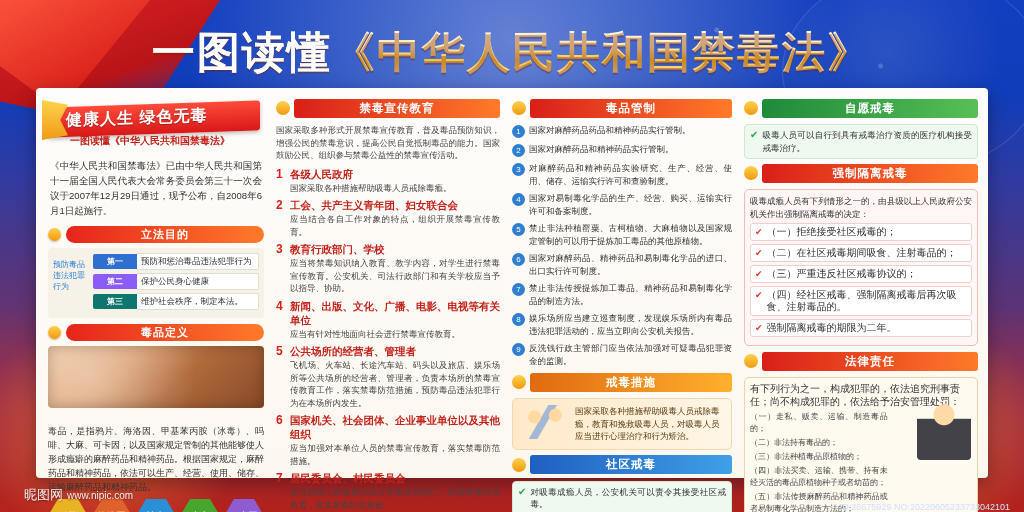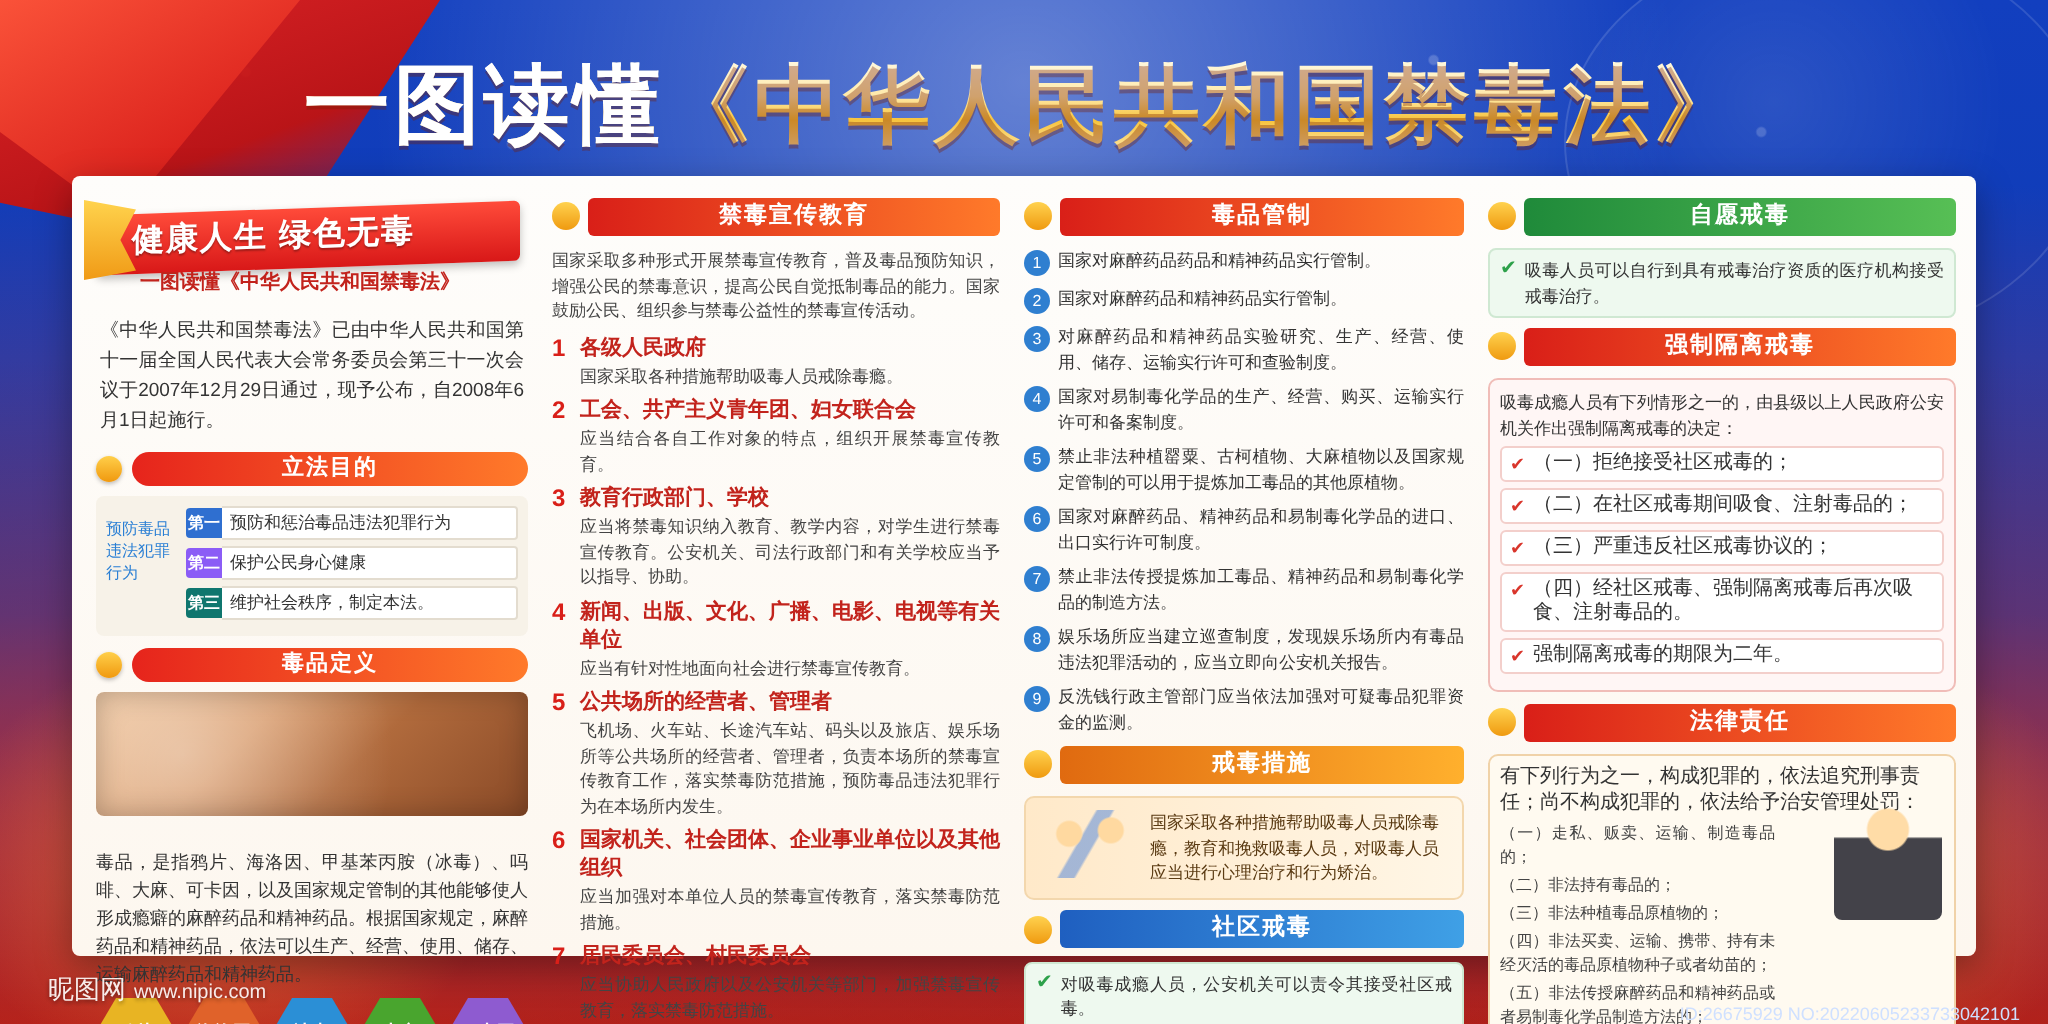--- a/index.html
+++ b/index.html
@@ -128,21 +128,21 @@
   }
   .purpose-side{
     width:34px;flex:none;font-size:8px;color:#2a7fd4;line-height:11px;text-align:left;
     padding-top:6px;
   }
   .purpose-list{flex:1;}
   .purpose-row{
     display:flex;align-items:center;margin-bottom:3px;
   }
   .purpose-num{
-    width:18px;flex:none;height:15px;line-height:15px;text-align:center;color:#fff;font-size:8px;
+    width:44px;flex:none;height:15px;line-height:15px;text-align:center;color:#fff;font-size:8px;
     border-radius:2px 0 0 2px;font-weight:bold;
   }
   .p1{background:#2f6fd0;}
   .p2{background:#8b5cf6;}
   .p3{background:#0f766e;}
   .purpose-txt{
     flex:1;height:15px;line-height:15px;font-size:8.5px;color:#333;
     background:#fff;border:1px solid #e3dccf;border-left:none;padding-left:4px;
     border-radius:0 2px 2px 0;white-space:nowrap;overflow:hidden;
   }

